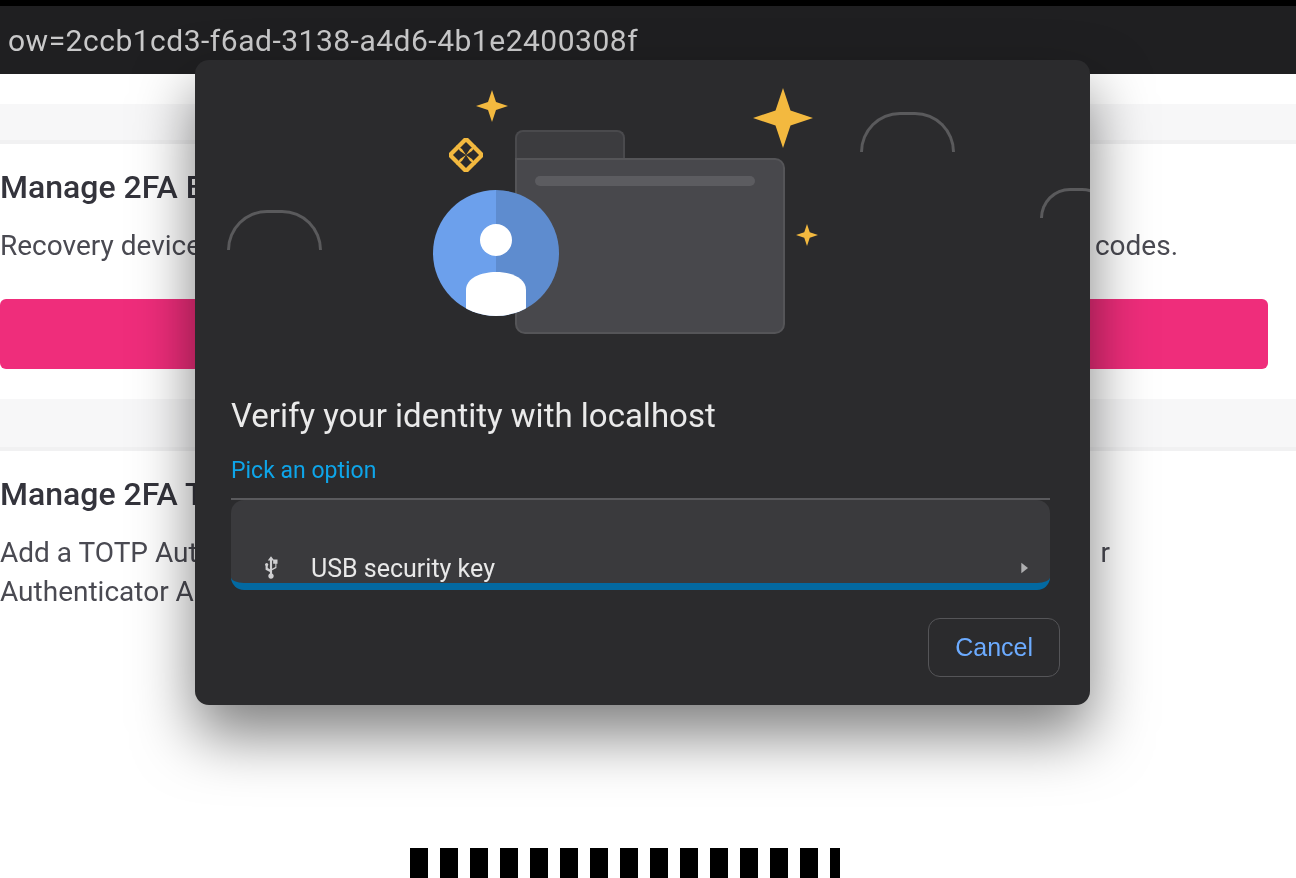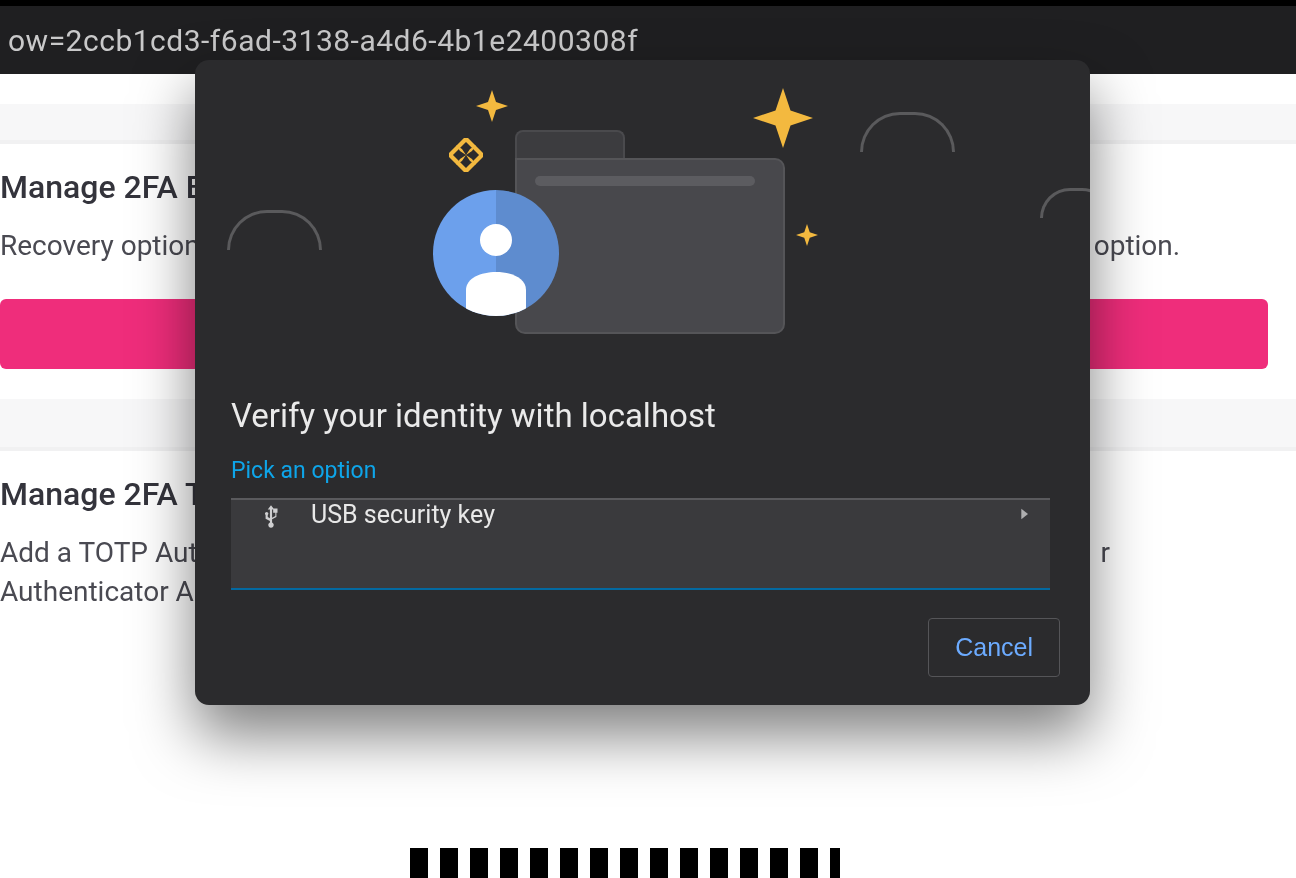--- a/index.html
+++ b/index.html
@@ -168,27 +168,28 @@
     font-size: 23px;
     color: #0ea5e9;
     margin-bottom: 14px;
   }
 
   .options {
     border-top: 2px solid #5a5a5d;
   }
   .option {
     display: flex;
-    align-items: flex-start;
+    align-items: flex-end;
     height: 90px;
     padding: 0 18px;
-    border-bottom: 2px solid #0369a1;
+    border-bottom: 7px solid #0369a1;
     cursor: pointer;
     color: #e8e8e8;
     font-size: 25px;
+    border-radius: 13px;
   }
   .option.selected {
     background: #3a3a3d;
   }
   .option .ic {
     width: 44px;
     display: flex;
     justify-content: center;
     color: #cfcfd1;
   }
@@ -204,41 +205,41 @@
     display: flex;
     justify-content: flex-end;
     padding: 20px 30px 10px 30px;
   }
   .btn-cancel {
     background: transparent;
     border: 1.5px solid #555558;
     color: #6cabff;
     font-size: 25px;
     padding: 14px 26px;
-    border-radius: 4px;
+    border-radius: 12px;
     cursor: pointer;
   }
 </style>
 </head>
 <body>
 
 <div class="chrome">
   <div class="url">ow=2ccb1cd3-f6ad-3138-a4d6-4b1e2400308f</div>
 </div>
 
 <div class="page">
   <div class="page-spacer"></div>
   <div class="sep"></div>
 
   <div class="section">
     <h2>Manage 2FA Backup Codes</h2>
     <p>
-      <span>Recovery option</span>
+      <span>Recovery device</span>
       <span style="display:inline-block; width:880px;"></span>
-      <span> option.</span>
+      <span> codes.</span>
     </p>
     <div class="pink-bar"></div>
   </div>
 
   <div class="page-spacer" style="height:48px;"></div>
   <div class="sep"></div>
 
   <div class="section">
     <h2>Manage 2FA TOTP</h2>
     <p style="display:flex; justify-content:space-between; width:1110px;">

